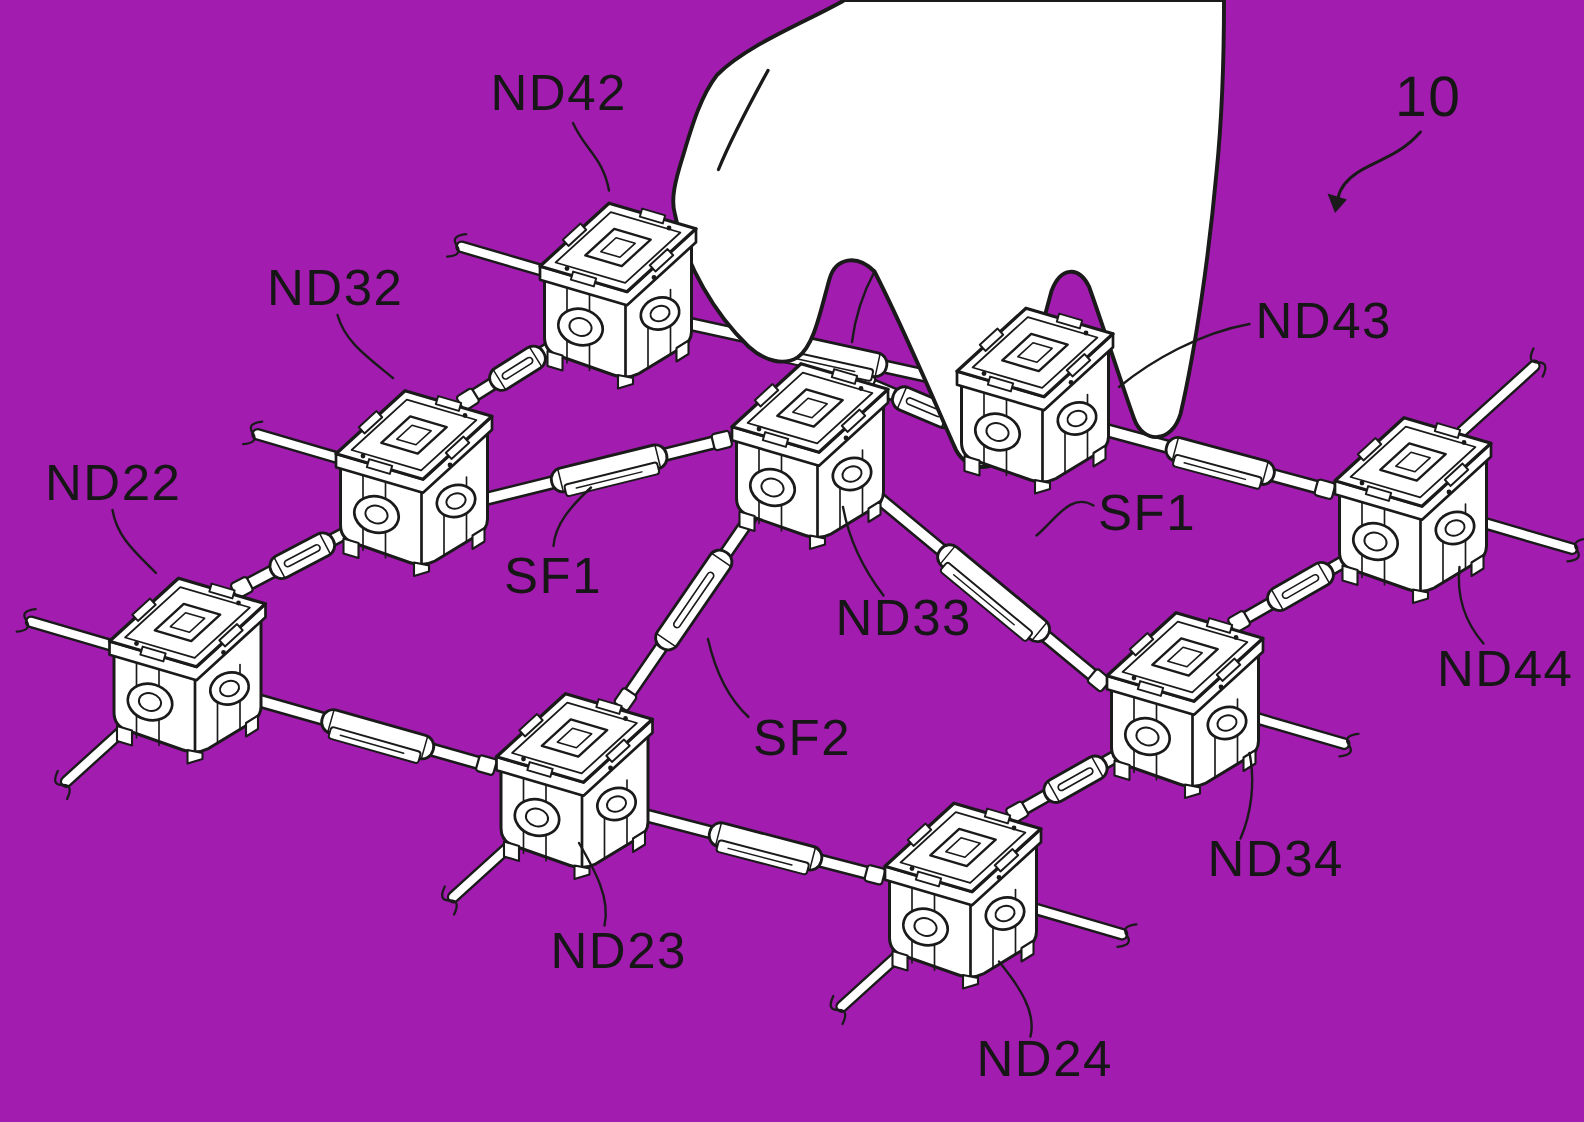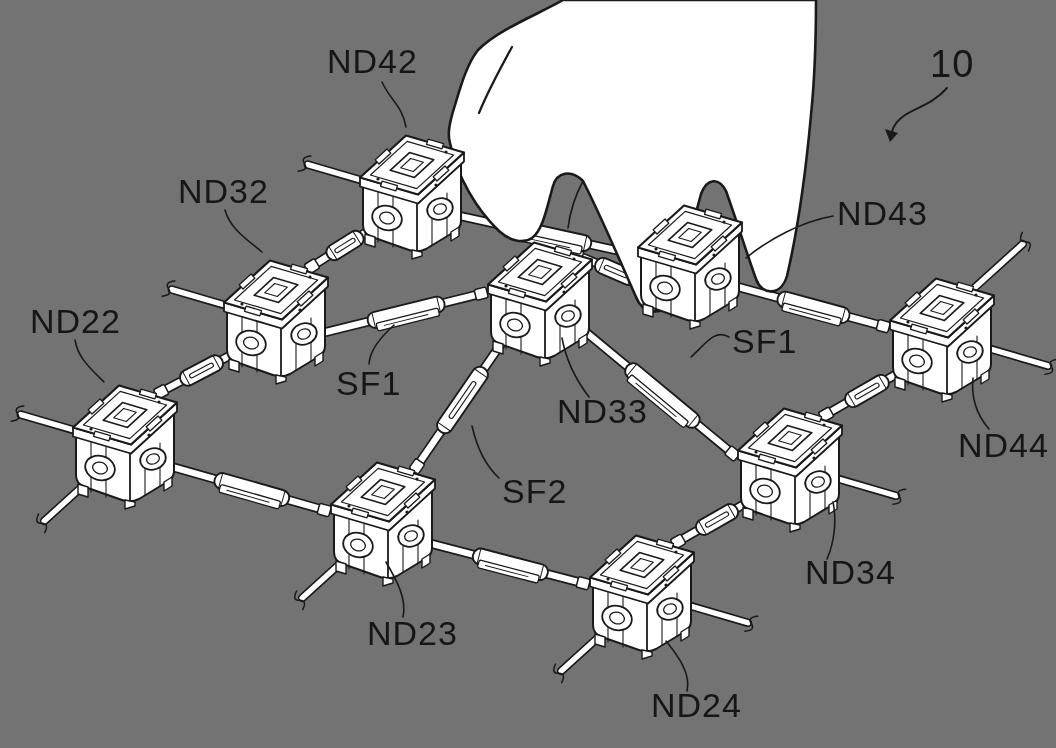--- a/index.html
+++ b/index.html
@@ -1,17 +1,17 @@
 <!DOCTYPE html>
 <html><head>
 <meta charset="utf-8">
 <style>
   html,body{margin:0;padding:0;background:#ffffff;}
   .figure-canvas{
-    position:relative;width:1056px;height:748px;background:#737373;
+    position:relative;width:1056px;height:748px;background:#a21caf;
     overflow:hidden;font-family:"Liberation Sans",sans-serif;
   }
   svg{display:block;}
   text.fig-label{
     font-family:"Liberation Sans",sans-serif;
     fill:#161616;letter-spacing:1px;
   }
 </style>
 </head>
 <body>

